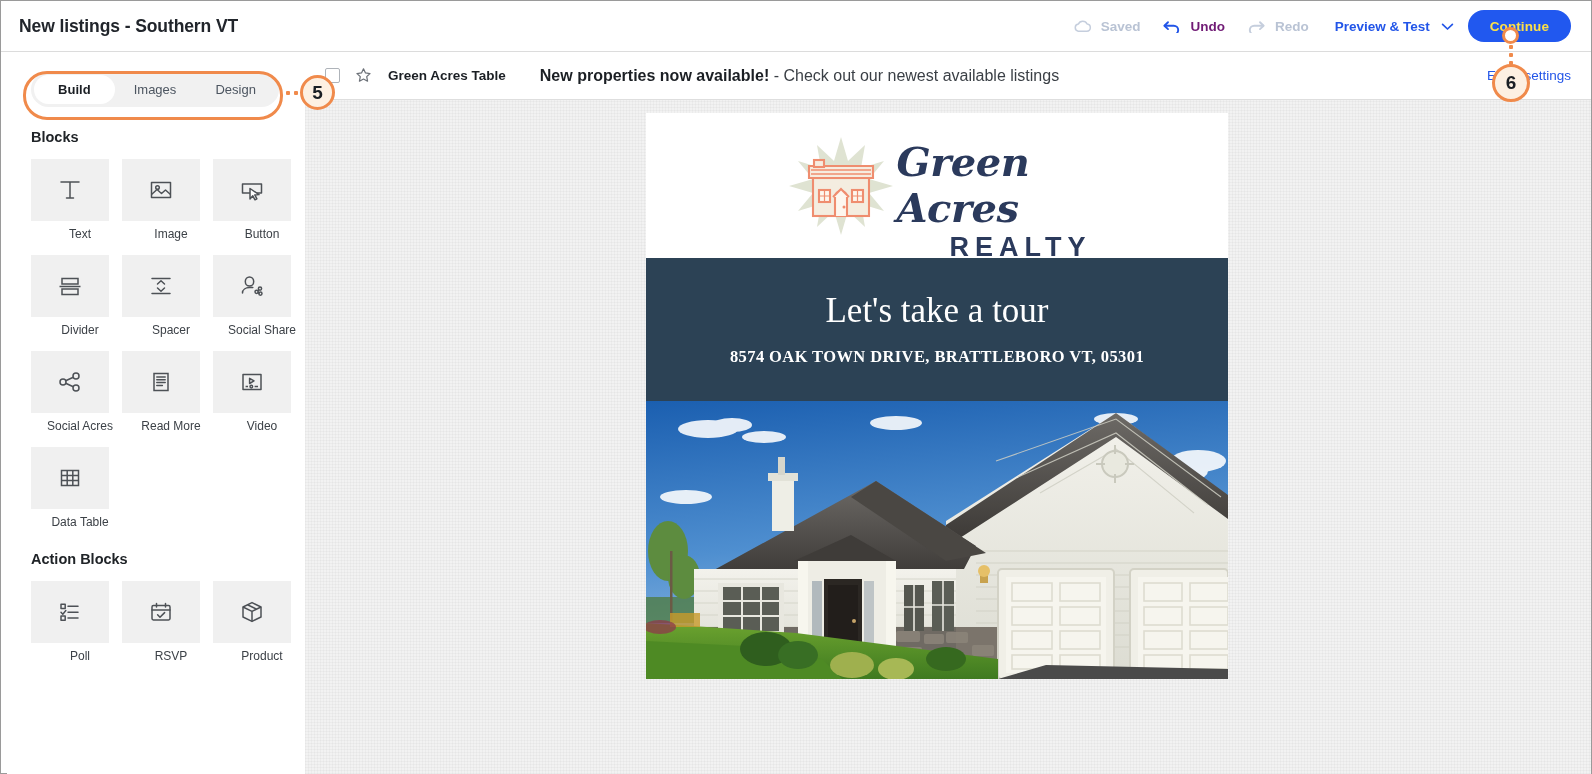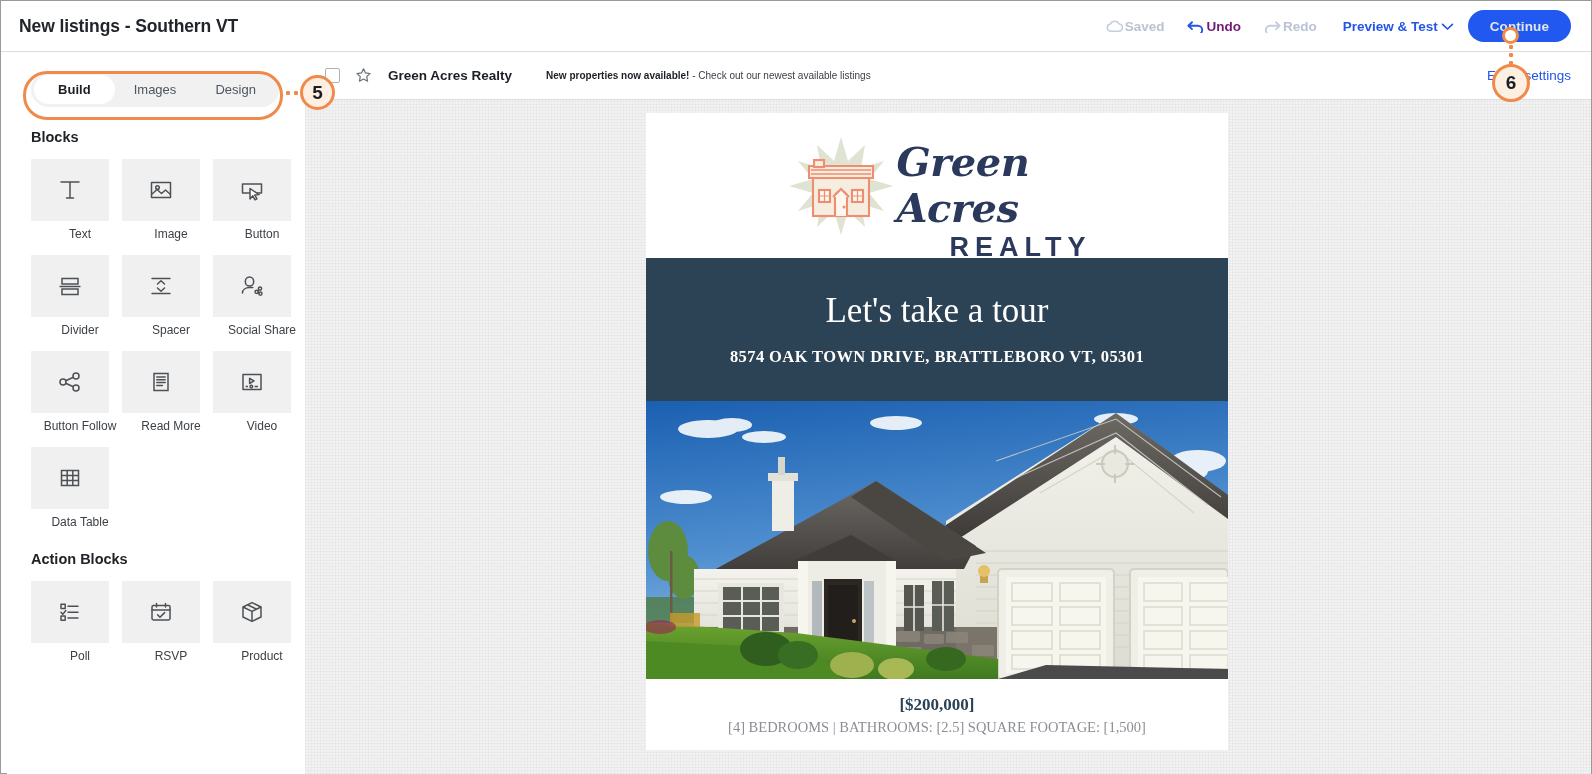--- a/index.html
+++ b/index.html
@@ -21,31 +21,31 @@
   }
   .app-title {
     margin-left: 18px; font-size: 17.5px; color: #21252b;
     font-weight: 600; letter-spacing: -0.1px; white-space: nowrap;
   }
   .topbar-right {
     margin-left: auto; display: flex; align-items: center;
     gap: 0px; padding-right: 20px;
   }
   .tb-item {
-    display: flex; align-items: center; gap: 1px;
+    display: flex; align-items: center; gap: 9px;
     font-size: 13.5px; font-weight: 700; white-space: nowrap;
   }
   .tb-item.saved { color: #b9c3d4; margin-right: 22px; }
   .tb-item.undo  { color: #701a75; margin-right: 22px; cursor: pointer; }
   .tb-item.redo  { color: #b9c3d4; margin-right: 26px; }
   .tb-item.preview { color: #2255e8; margin-right: 14px; cursor: pointer; }
   .tb-item svg { display: block; }
   .chev { margin-left: 2px; }
   .btn-continue {
-    background: #2158ef; color: #e5e5e5; border: none; border-radius: 20px;
+    background: #2158ef; color: #fde047; border: none; border-radius: 20px;
     height: 32px; padding: 0 22px; font-size: 13.5px; font-weight: 700;
     font-family: "Liberation Sans", sans-serif; cursor: pointer;
     letter-spacing: 0.1px;
     text-align: right;
   }
 
   
   .sidebar {
     position: absolute; left: 6px; top: 51px; width: 303px; height: 722px;
     background: #fff; border-right: 1px solid #d8d8d8;
@@ -100,21 +100,21 @@
   .cb {
     width: 15px; height: 15px; border: 1.6px solid #aeb3b9;
     border-radius: 2px; background: #fff; margin-right: 15px;
     cursor: pointer; flex: none;
   }
   .star-ic { margin-right: 16px; cursor: pointer; flex:none; display:flex; }
   .from-name {
     font-size: 13.5px; font-weight: 700; color: #1b1f24;
     margin-right: 34px; white-space: nowrap;
   }
-  .subj-line { font-size: 10px; color: #3a3f45; white-space: nowrap; }
+  .subj-line { font-size: 16px; color: #3a3f45; white-space: nowrap; }
   .subj-line b { font-weight: 700; color: #1b1f24; }
   .email-settings {
     margin-left: auto; font-size: 13.5px; color: #2255e8; cursor: pointer;
     white-space: nowrap;
   }
 
   
   .email {
     position: absolute; left: 341px; top: 61px;
     width: 582px; background: #fff;
@@ -339,21 +339,21 @@
         <div class="tile">
           <span>
             <svg width="28" height="28" viewBox="0 0 28 28" fill="none" stroke="#4d5156" stroke-width="1.5">
               <circle cx="7" cy="14" r="3"></circle>
               <circle cx="20" cy="8" r="3"></circle>
               <circle cx="20" cy="20" r="3"></circle>
               <path d="M9.7 12.7 17.3 9.2M9.7 15.3l7.6 3.5"></path>
             </svg>
           </span>
         </div>
-        <div class="cell-label">Button Follow</div>
+        <div class="cell-label">Social Acres</div>
       </div>
 
       <div class="cell">
         <div class="tile">
           <span>
             <svg width="28" height="28" viewBox="0 0 28 28" fill="none" stroke="#4d5156" stroke-width="1.5" stroke-linecap="round">
               <rect x="7" y="5.5" width="14" height="17"></rect>
               <path d="M9.8 9h8.4M9.8 11.8h8.4M9.8 14.6h8.4M9.8 17.4h5.6"></path>
             </svg>
           </span>
@@ -440,21 +440,21 @@
 
   <div class="canvas">
 
     <div class="subject-bar">
       <div class="cb"></div>
       <span class="star-ic">
         <svg width="17" height="17" viewBox="0 0 18 18" fill="none" stroke="#6c7178" stroke-width="1.3" stroke-linejoin="round">
           <path d="M9 1.9l2.1 4.4 4.8.6-3.5 3.3.9 4.8L9 12.7l-4.3 2.3.9-4.8L2.1 6.9l4.8-.6z"></path>
         </svg>
       </span>
-      <span class="from-name">Green Acres Realty</span>
+      <span class="from-name">Green Acres Table</span>
       <span class="subj-line">
         <b>New properties now available!</b><span> - Check out our newest available listings</span>
       </span>
       <span class="email-settings">Email settings</span>
     </div>
 
     <div class="email">
 
       <div class="logo-band">
         <div class="logo">
@@ -654,24 +654,20 @@
             <ellipse cx="206" cy="264" rx="22" ry="13" fill="#9fb04e"></ellipse>
             <ellipse cx="250" cy="268" rx="18" ry="11" fill="#a7b855"></ellipse>
             <ellipse cx="300" cy="258" rx="20" ry="12" fill="#36691f"></ellipse>
           </g>
 
           <rect x="24" y="212" width="30" height="14" fill="#c89a2a" opacity="0.8"></rect>
           <ellipse cx="14" cy="226" rx="16" ry="7" fill="#8d3a4a" opacity="0.75"></ellipse>
         </svg>
       </div>
 
-      <div class="price-band">
-        <div class="price">[$200,000]</div>
-        <div class="specs">[4] BEDROOMS | BATHROOMS: [2.5] SQUARE FOOTAGE: [1,500]</div>
-      </div>
     </div>
   </div>
 
   <div class="hl-box" id="hl-tabs"></div>
   <div class="dot-line" id="dots5">
     <i></i>
       <i></i>
       <i></i>
   </div>
   <div class="cal-ring" id="cal5">5</div>

